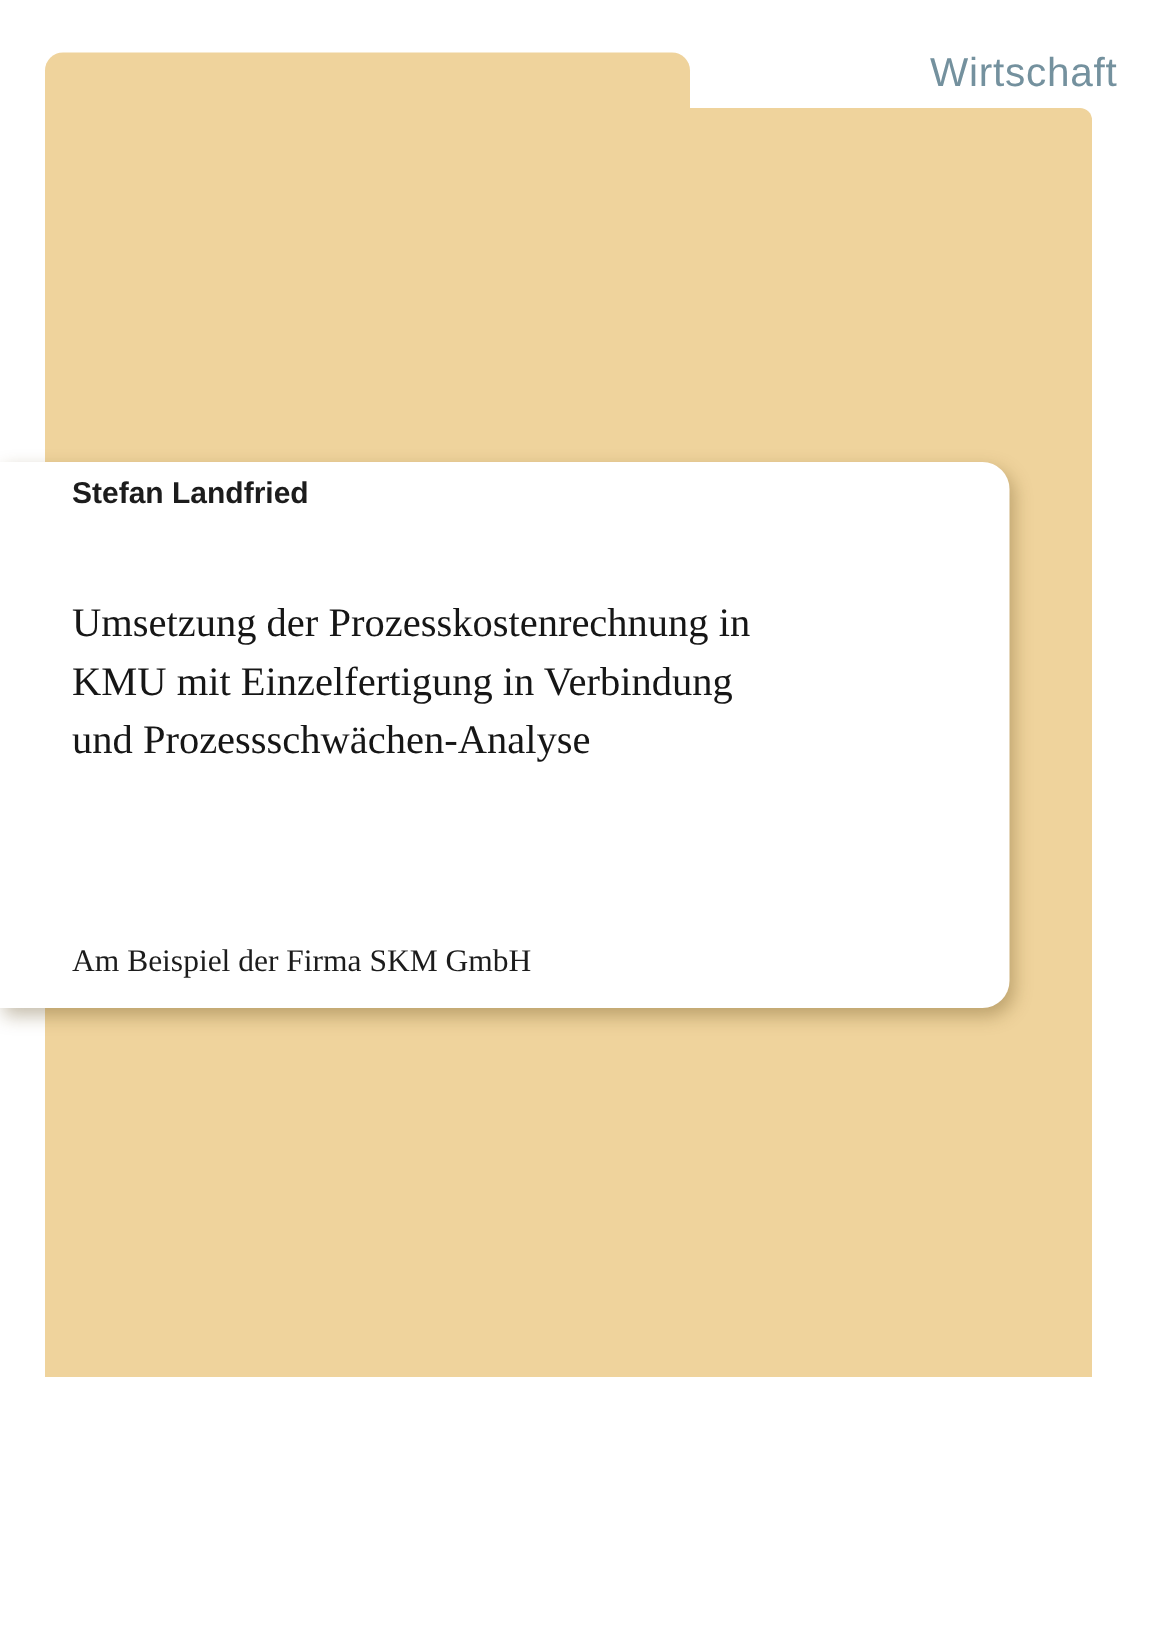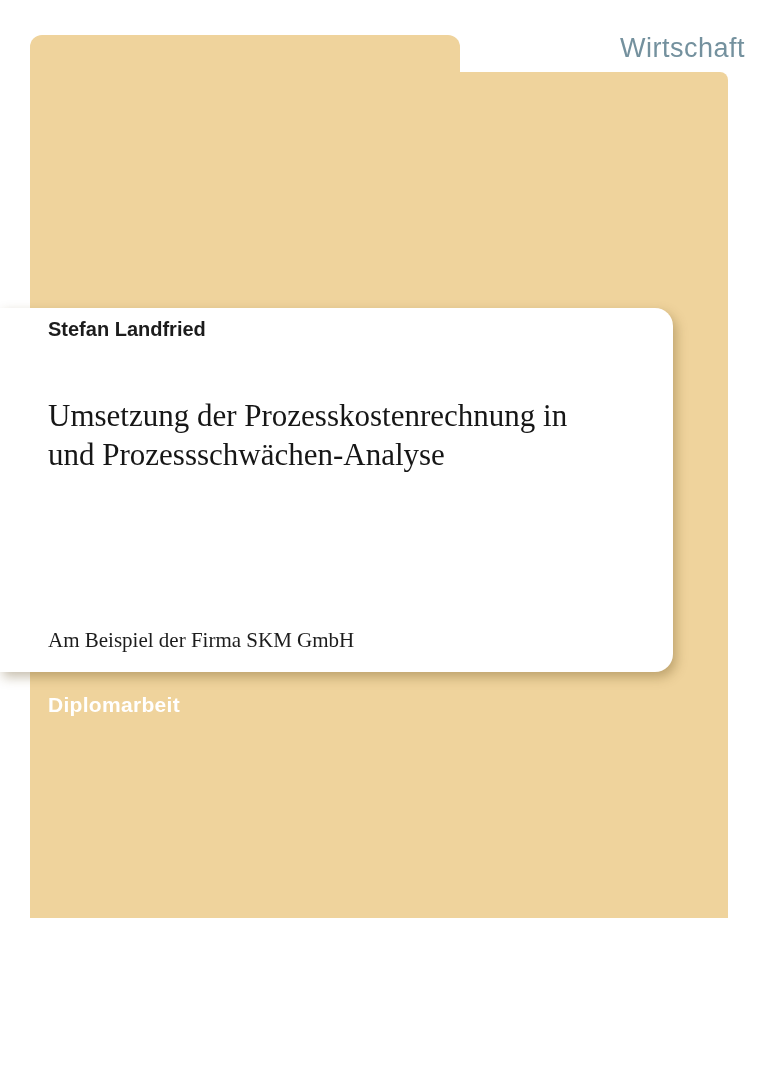--- a/index.html
+++ b/index.html
@@ -62,21 +62,21 @@
     line-height: 24px;
     font-weight: bold;
     color: #1c1c1c;
   }
 
   .title {
     position: absolute;
     left: 48px;
     top: 88px;
     font-family: "Liberation Serif", serif;
-    font-size: 31px;
+    font-size: 27px;
     line-height: 39px;
     color: var(--title_text, #161616);
     white-space: nowrap;
   }
 
   .subtitle {
     position: absolute;
     left: 48px;
     top: 317px;
     font-family: "Liberation Serif", serif;
@@ -132,27 +132,27 @@
   <div class="category">Wirtschaft</div>
 
   <div class="cover-tab"></div>
   <div class="cover-bg"></div>
 
   <div class="panel">
     <div class="author">Stefan Landfried</div>
 
     <div class="title">
       <div>Umsetzung der Prozesskostenrechnung in</div>
+      <div>KMU mit Einzelfertigung in Verbindung</div>
       <div>und Prozessschwächen-Analyse</div>
     </div>
 
     <div class="subtitle">Am Beispiel der Firma SKM GmbH</div>
   </div>
 
-  <div class="doctype">Diplomarbeit</div>
 
   <div class="grin-logo">
     <span class="grin-tile">G</span>
     <span class="grin-tile">R</span>
     <span class="grin-tile">I</span>
     <span class="grin-tile">N</span>
     <span class="grin-tile smiley">
       <svg width="29" height="29" viewBox="0 0 29 29" xmlns="http://www.w3.org/2000/svg">
         <circle cx="10" cy="10.5" r="2.4" fill="#ffffff"></circle>
         <circle cx="19" cy="10.5" r="2.4" fill="#ffffff"></circle>

